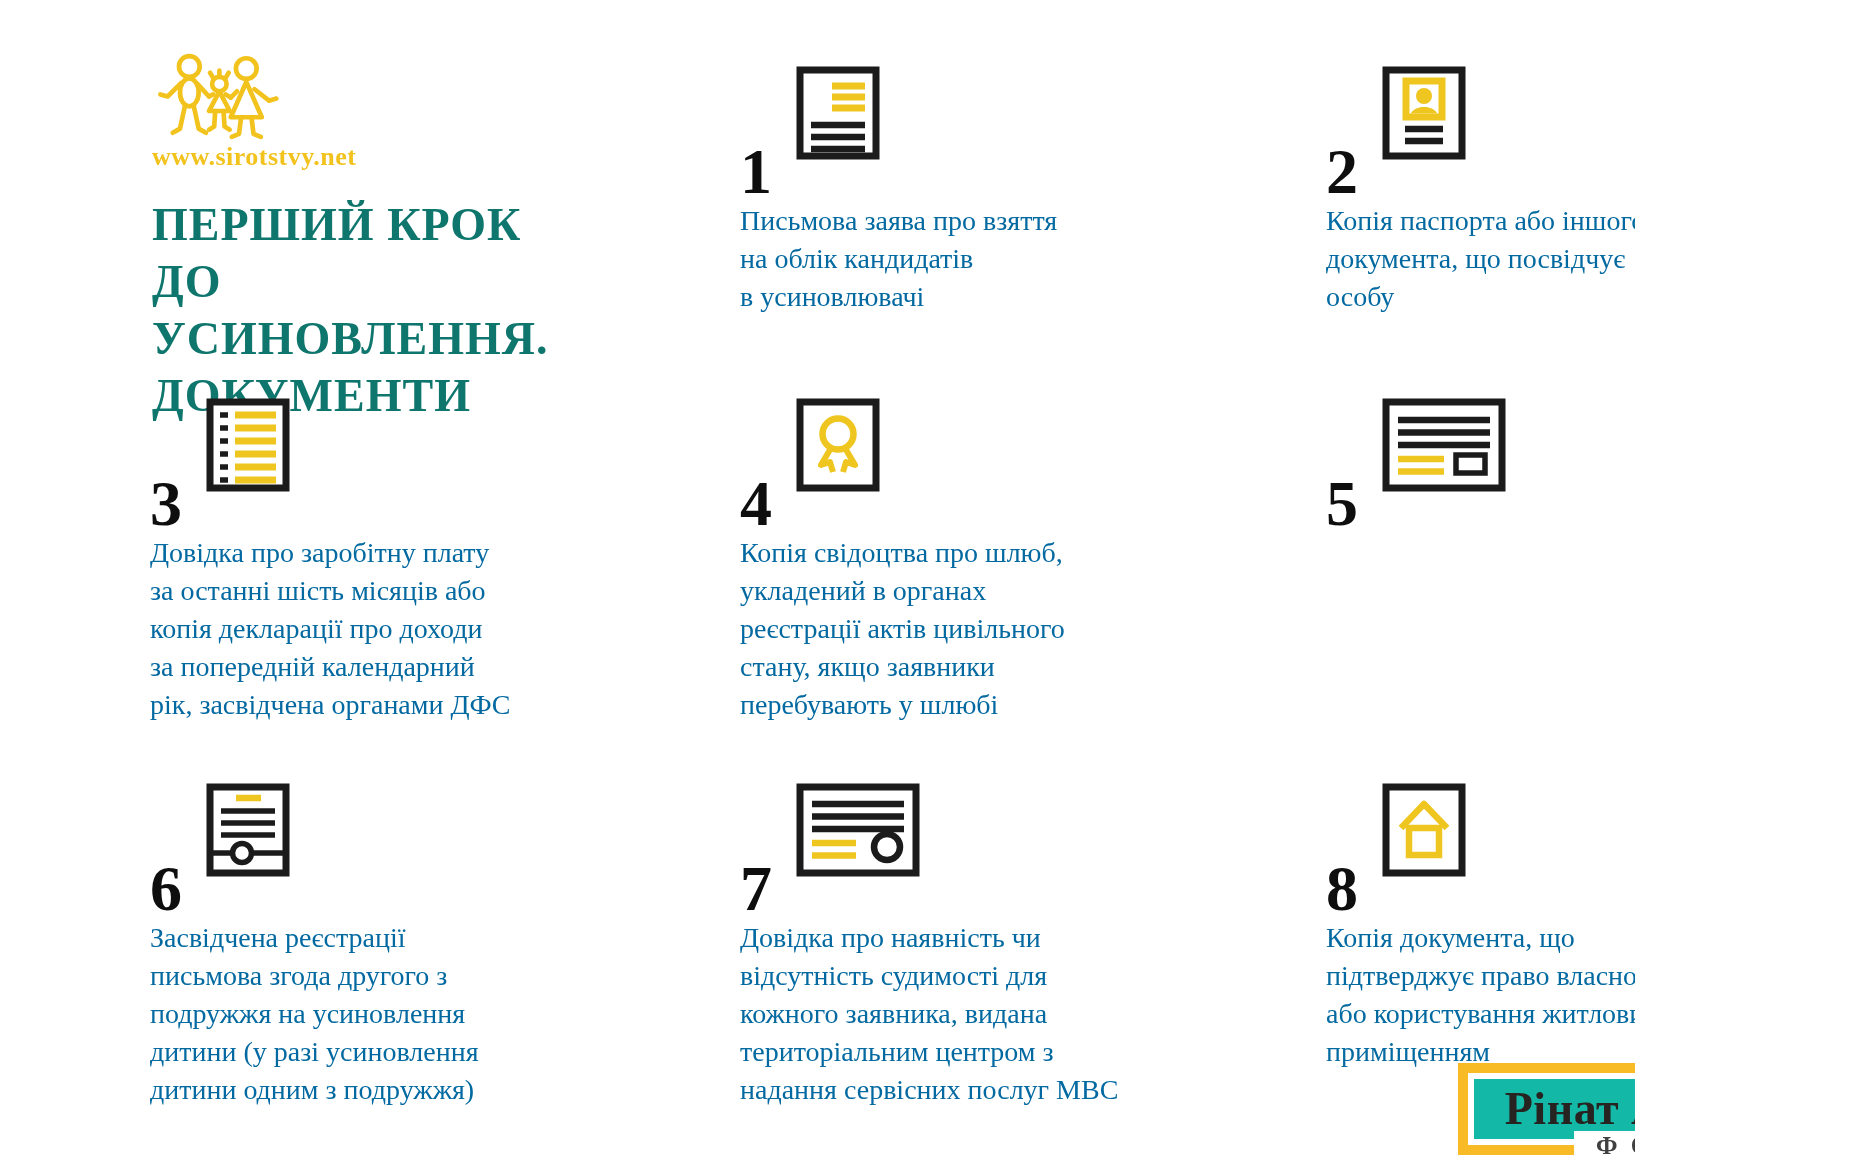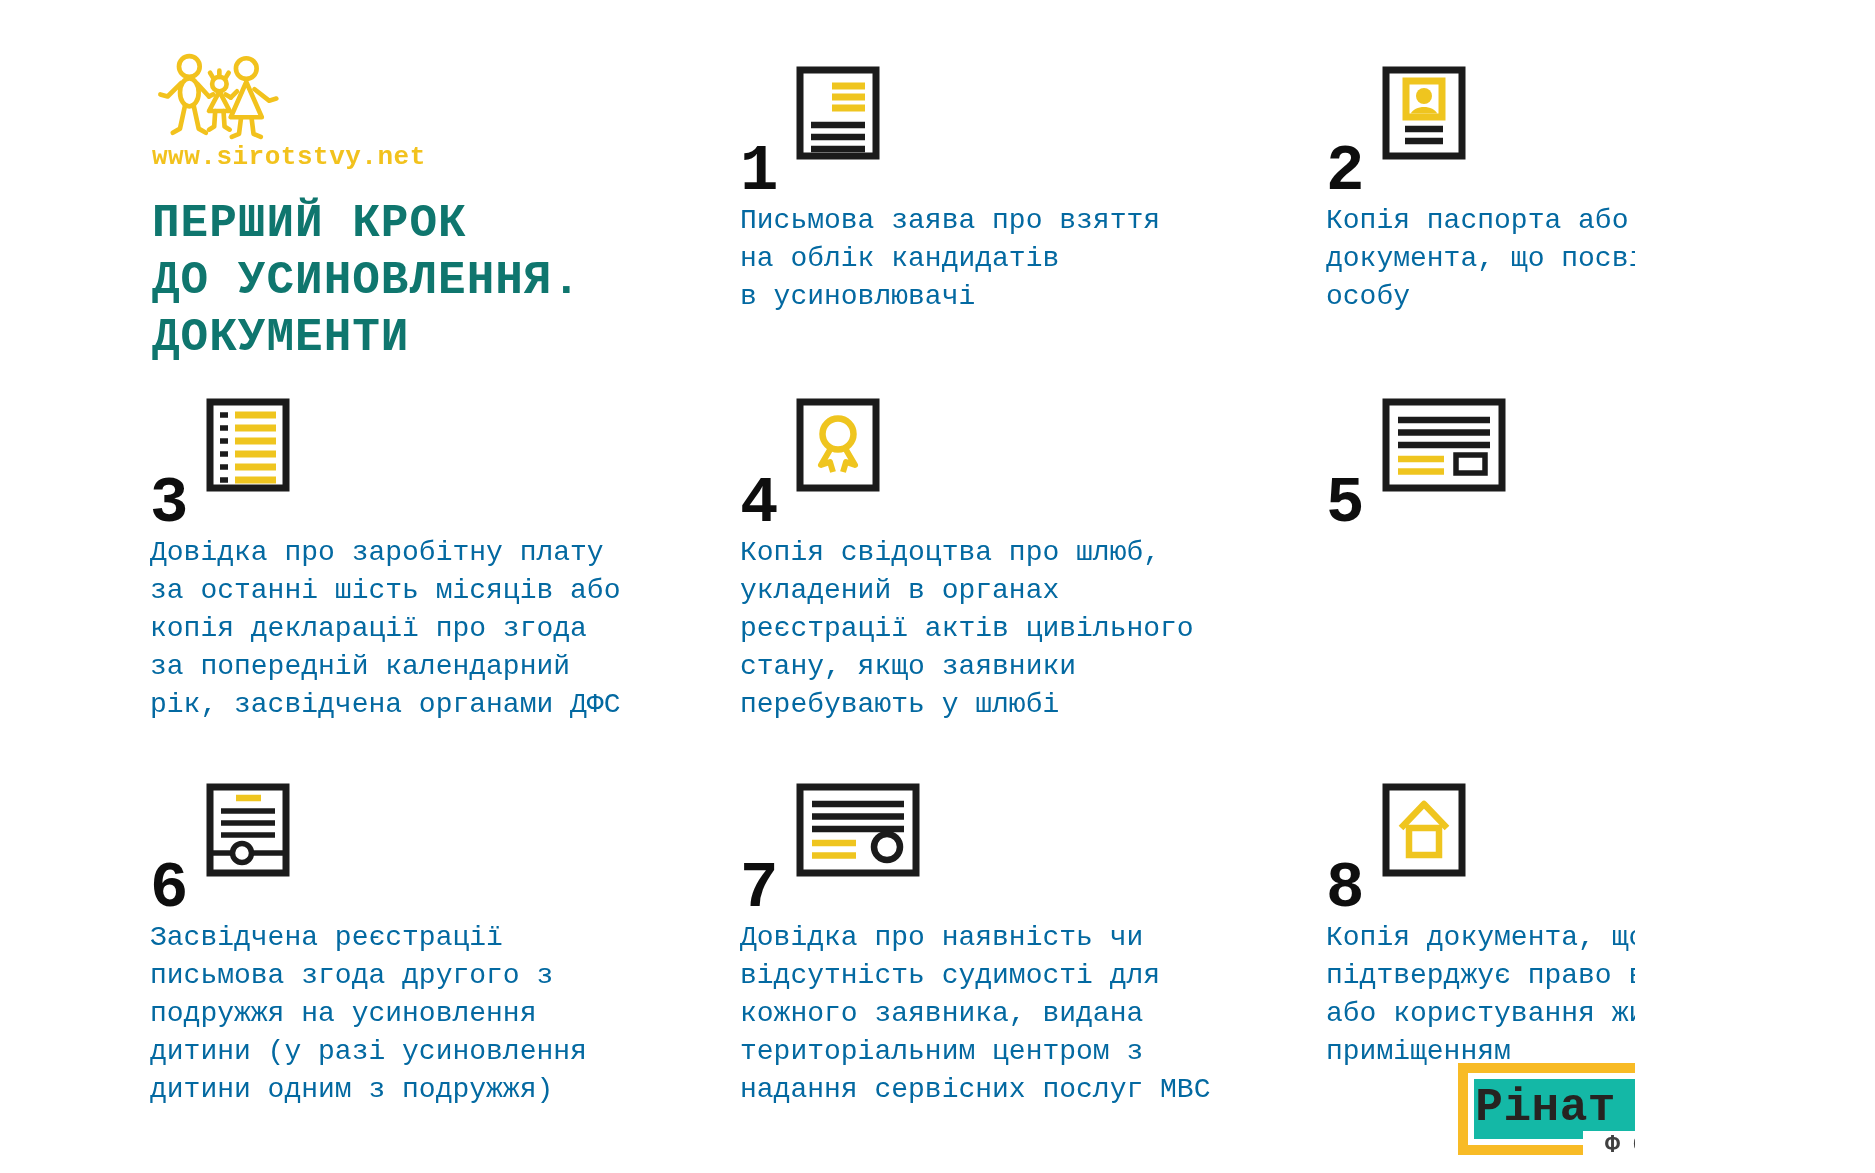--- a/index.html
+++ b/index.html
@@ -1,20 +1,20 @@
 <!DOCTYPE html>
 <html><head>
 <meta charset="utf-8">
 <style>
   html,body{margin:0;padding:0;background:#fff;}
   .canvas{
     position:relative;
     width:1635px;height:1173px;
     background:#ffffff;
-    font-family:Liberation Mono, monospace;
+    font-family:Liberation Serif, serif;
     color:#1c1c1c;
     overflow:hidden;
   }
   
   .brand{position:absolute;left:150px;top:52px;width:480px;}
   .family-svg{display:block;margin-left:4px;}
   .site-url{
     margin-top:2px;margin-left:2px;
     font-size:26px;font-weight:bold;color:#F2C21D;letter-spacing:.5px;
   }
@@ -150,21 +150,21 @@
           <line x1="29" y1="30" x2="70" y2="30"></line>
           <line x1="29" y1="43" x2="70" y2="43"></line>
           <line x1="29" y1="56" x2="70" y2="56"></line>
           <line x1="29" y1="69" x2="70" y2="69"></line>
           <line x1="29" y1="82" x2="70" y2="82"></line>
         </g>
     </svg>
     <div class="num">3</div>
     <div class="step-text">Довідка про заробітну плату
 за останні шість місяців або
-копія декларації про згода
+копія декларації про доходи
 за попередній календарний
 рік, засвідчена органами ДФС</div>
   </div>
 
   <div class="item r2 c2">
     <svg class="icon" width="84" height="94" viewBox="0 0 84 94">
       <rect x="4" y="4" width="76" height="86" fill="#fff" stroke="#1b1b1b" stroke-width="7"></rect>
       <circle cx="42" cy="36" r="15.5" fill="none" stroke="#EFC51F" stroke-width="6.5"></circle>
       <path d="M35,50 l-10,17 l9,-3 l3,10" fill="none" stroke="#EFC51F" stroke-width="6" stroke-linejoin="round"></path>
       <path d="M49,50 l10,17 l-9,-3 l-3,10" fill="none" stroke="#EFC51F" stroke-width="6" stroke-linejoin="round"></path>

